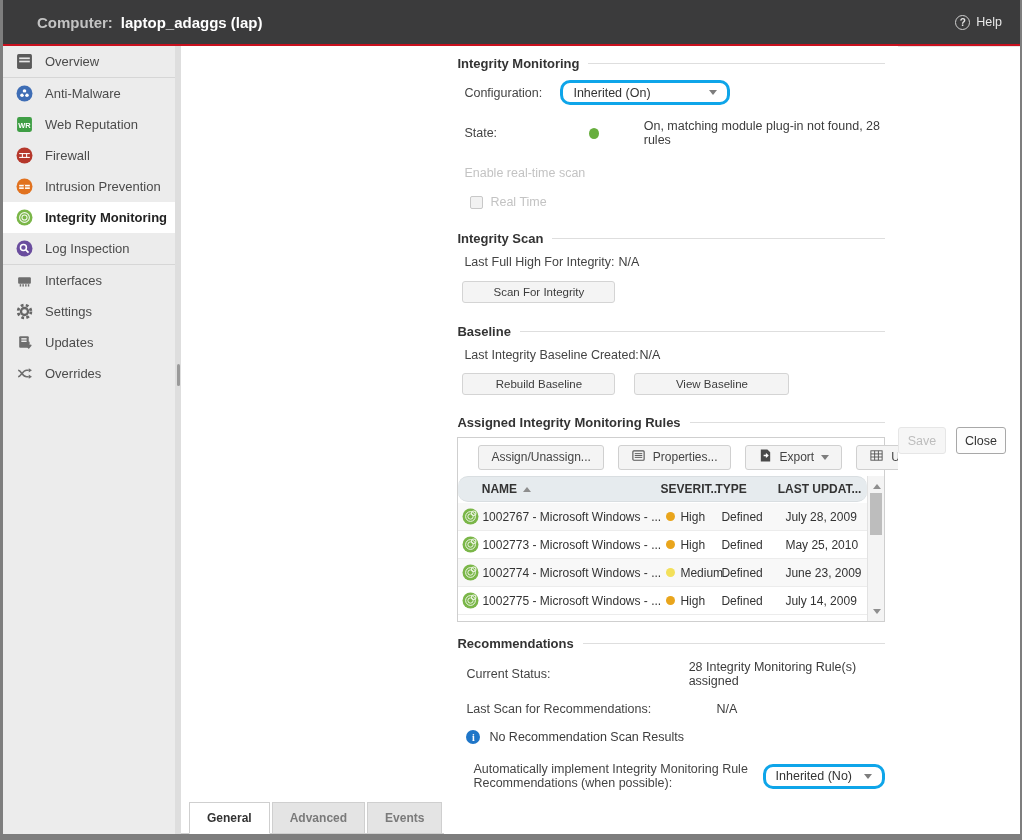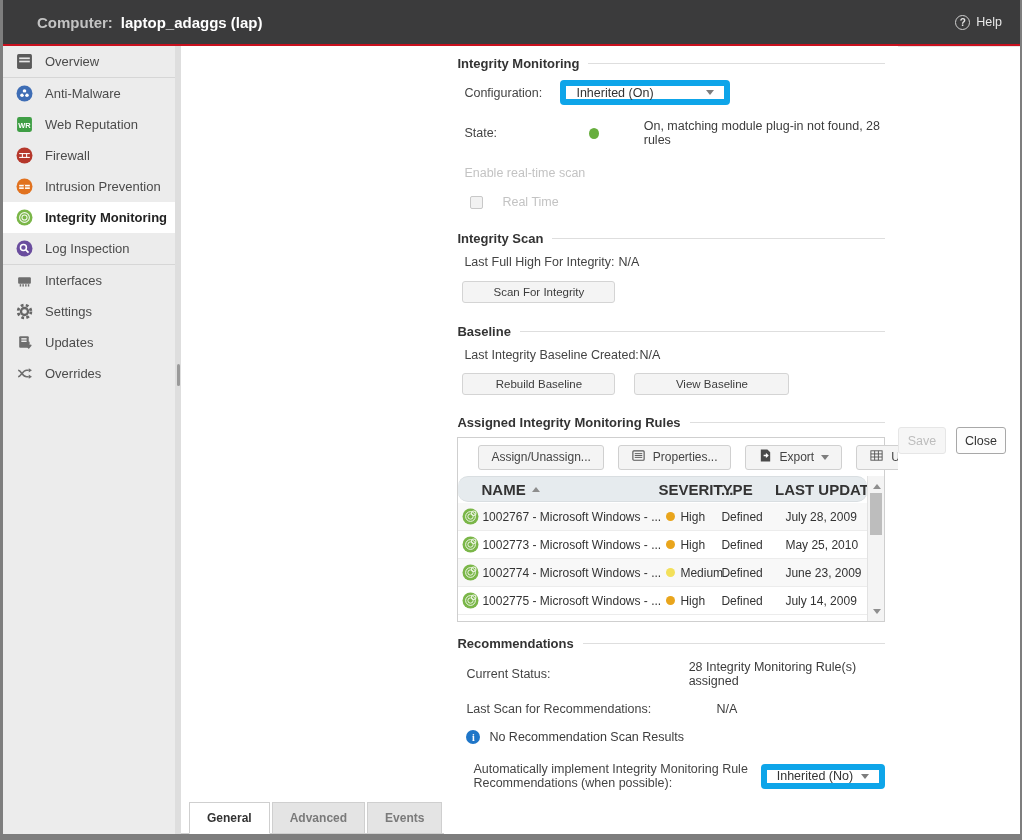--- a/index.html
+++ b/index.html
@@ -45,42 +45,42 @@
   .content { flex:1; overflow:hidden; padding:10px 13px 0 13px; font-size:12.5px; color:#3c3c3c; }
 
   .sec-head { display:flex; align-items:center; gap:9px; }
   .sec-title { font-size:13px; font-weight:bold; color:#333; white-space:nowrap; }
   .sec-rule { flex:1; height:1px; background:#dedede; }
 
   .frow { display:flex; align-items:center; }
   .lbl { color:#444; }
   .muted { color:#c3c3c3; }
 
-  .dropdown { height:25px; background:#fff; border:6px solid #0ea5e9; border-radius:4px;
+  .dropdown { height:25px; background:#fff; border:3px solid #0ea5e9; border-radius:10px;
               display:flex; align-items:center; justify-content:space-between; padding:0 10px; cursor:pointer; }
   .dd-value { font-size:12.5px; color:#333; }
   .caret-down { width:0; height:0; border-left:4px solid transparent; border-right:4px solid transparent;
                 border-top:5px solid #7d7d7d; }
 
   .dot { width:11px; height:11px; border-radius:50%; display:inline-block; }
   .checkbox { width:13px; height:13px; border:1px solid #c8c8c8; background:#f2f2f2; border-radius:2px; display:inline-block; }
 
   .btn { display:inline-flex; align-items:center; justify-content:center; height:22px;
          background:#f4f4f4; border:1px solid #d4d4d4; border-radius:3px; font-size:11.5px; color:#3c3c3c;
          font-family:"Liberation Sans", sans-serif; cursor:pointer; }
 
   
   .rules-panel { margin-top:7px; border:1px solid #cfcfcf; height:185px; position:relative; background:#fff; }
   .rules-toolbar { height:38px; display:flex; align-items:center; gap:14px; padding-left:20px; }
   .tbtn { display:inline-flex; align-items:center; gap:7px; height:25px; padding:0 12px;
           background:#f4f4f4; border:1px solid #d0d0d0; border-radius:3px; font-size:12px; color:#444; cursor:pointer; }
   .tbtn svg { width:15px; height:15px; }
 
   .thead { height:26px; background:#e6ebee; border-top:1px solid #d9dee1; border-bottom:1px solid #d9dee1;
-           display:flex; align-items:center; font-size:15px; font-weight:bold; color:#333;
+           display:flex; align-items:center; font-size:12px; font-weight:bold; color:#333;
            position:absolute; left:0; right:17px; top:38px;border-radius:10px; }
   .th { white-space:nowrap; }
   .th-icon { width:24px; }
   .th-name { width:184px; display:flex; align-items:center; gap:6px; }
   .th-sev  { width:55px; }
   .th-type { width:64px; }
   .th-date { width:92px; }
   .sort-asc { width:0; height:0; border-left:4px solid transparent; border-right:4px solid transparent;
               border-bottom:5px solid #8d8d8d; display:inline-block; }
 
@@ -290,21 +290,21 @@
           <div class="frow" style="margin:14px 0 0 7px;gap:24px;">
             <span class="lbl" style="width:111px;">State:</span>
             <span class="dot" style="background:#67ae3e;"></span>
             <span style="margin-left:21px;">On, matching module plug-in not found, 28 rules</span>
           </div>
           <div class="frow muted" style="margin:19px 0 0 7px;">
             <span>Enable real-time scan</span>
           </div>
           <div class="frow muted" style="margin:15px 0 0 13px;">
             <span class="checkbox"></span>
-            <span style="margin-left:19px;">Real Time</span>
+            <span style="margin-left:7px;">Real Time</span>
           </div>
 
           <div class="sec-head" style="margin-top:22px;">
             <span class="sec-title">Integrity Scan</span>
             <span class="sec-rule"></span>
           </div>
           <div class="frow" style="margin:9px 0 0 7px;">
             <span class="lbl" style="width:154px;">Last Full High For Integrity:</span>
             <span>N/A</span>
           </div>

